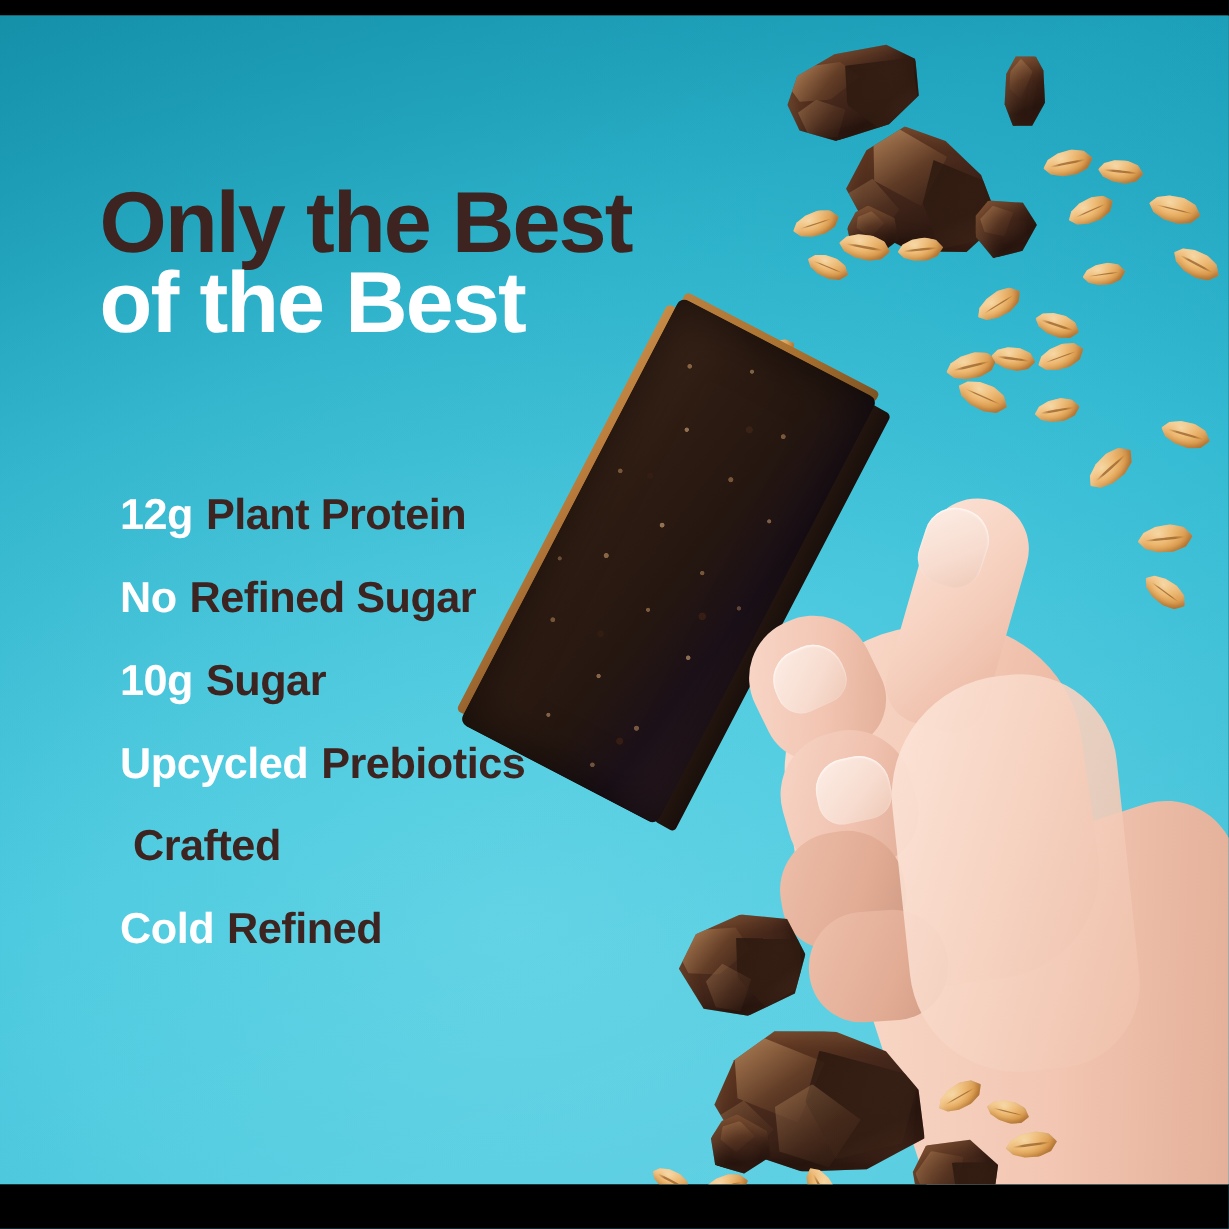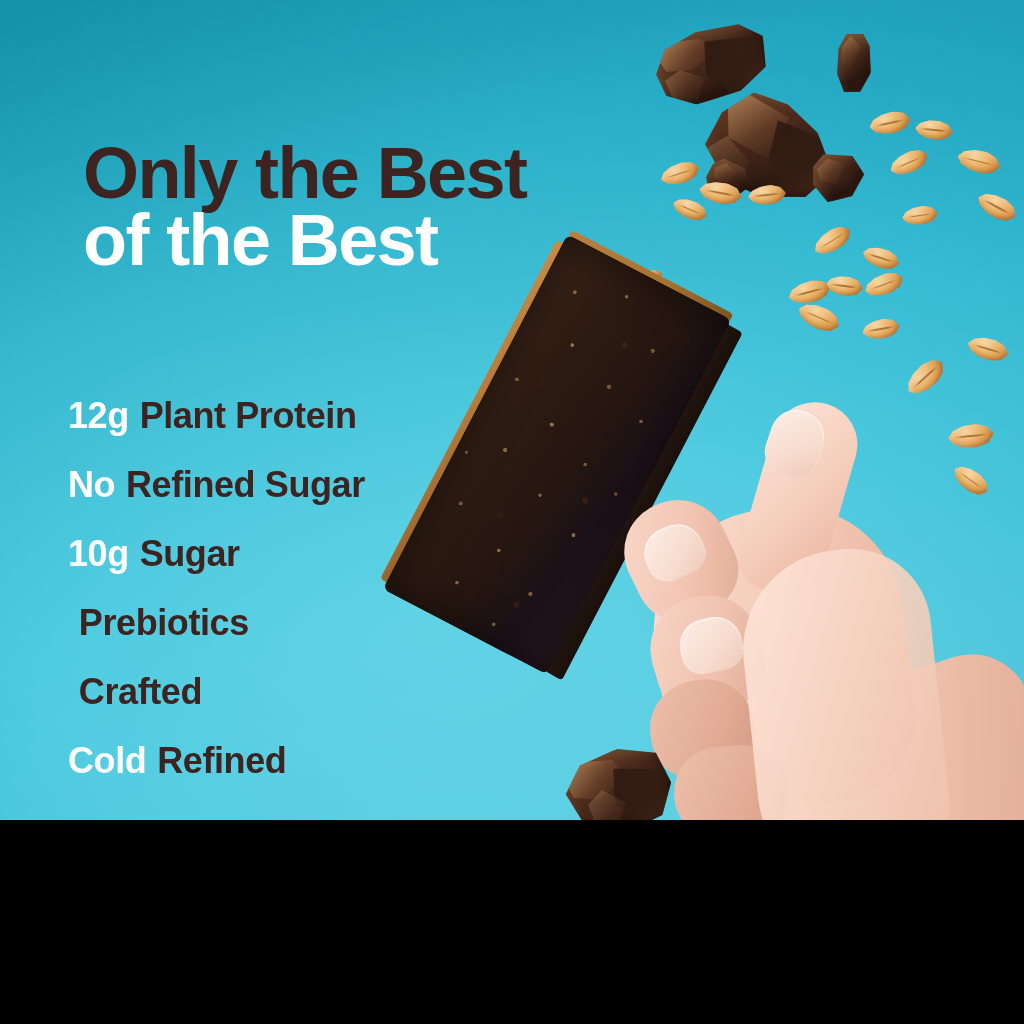--- a/index.html
+++ b/index.html
@@ -4,24 +4,25 @@
 <title>Product Benefits</title>
 <style>
   html, body {
     margin: 0;
     padding: 0;
     background: #000;
   }
   #stage {
     position: relative;
     width: 1024px;
-    height: 820px;
+    height: 974px;
     overflow: hidden;
     font-family: "Liberation Sans", sans-serif;
     background: #3ec6dd;
+    margin-top: 13px;
   }
 
   
   .bg {
     position: absolute;
     inset: 0;
     background:
       radial-gradient(ellipse 120% 95% at 42% 78%, #5ed2e4 0%, #4fcbe0 32%, #36bcd4 62%, #1d9fba 100%);
   }
   .bg-overlay {
@@ -39,21 +40,21 @@
     letter-spacing: -1.6px;
     font-weight: 700;
     font-size: 72px;
     white-space: nowrap;
   }
   .headline .l1 { display: block; color: #3d2420; }
   .headline .l2 { display: block; color: #ffffff; }
 
   .features {
     position: absolute;
-    left: 68px;
+    left: 100px;
     top: 381px;
     width: 560px;
   }
   .feat {
     font-size: 36px;
     font-weight: 700;
     letter-spacing: -0.4px;
     line-height: 1;
     height: 69px;
     white-space: nowrap;
@@ -365,20 +366,21 @@
         <span class="w">No</span>
         <span class="sp"></span>
         <span class="d">Refined Sugar</span>
       </div>
       <div class="feat">
         <span class="w">10g</span>
         <span class="sp"></span>
         <span class="d">Sugar</span>
       </div>
       <div class="feat">
+        <span class="w">Upcycled</span>
         <span class="sp"></span>
         <span class="d">Prebiotics</span>
       </div>
       <div class="feat">
         <span class="sp"></span>
         <span class="d">Crafted</span>
       </div>
       <div class="feat">
         <span class="w">Cold</span>
         <span class="sp"></span>

